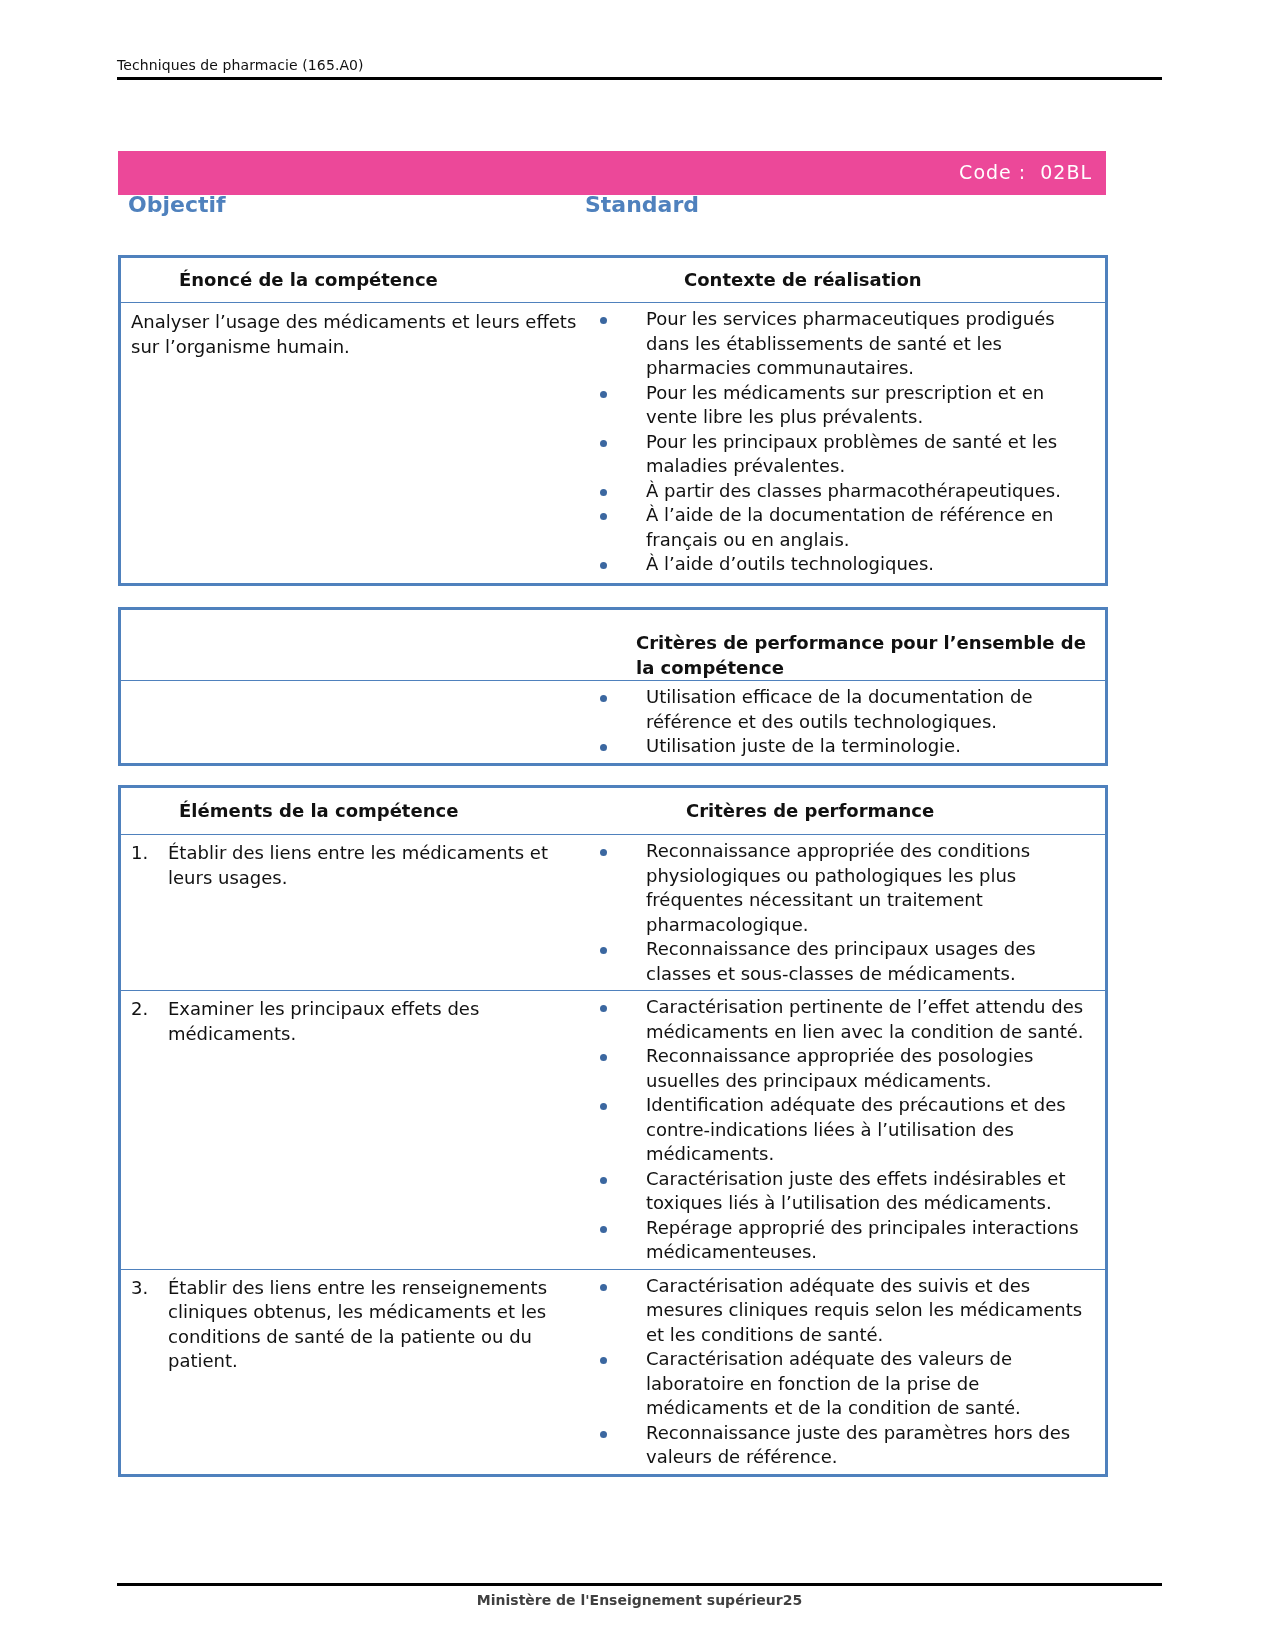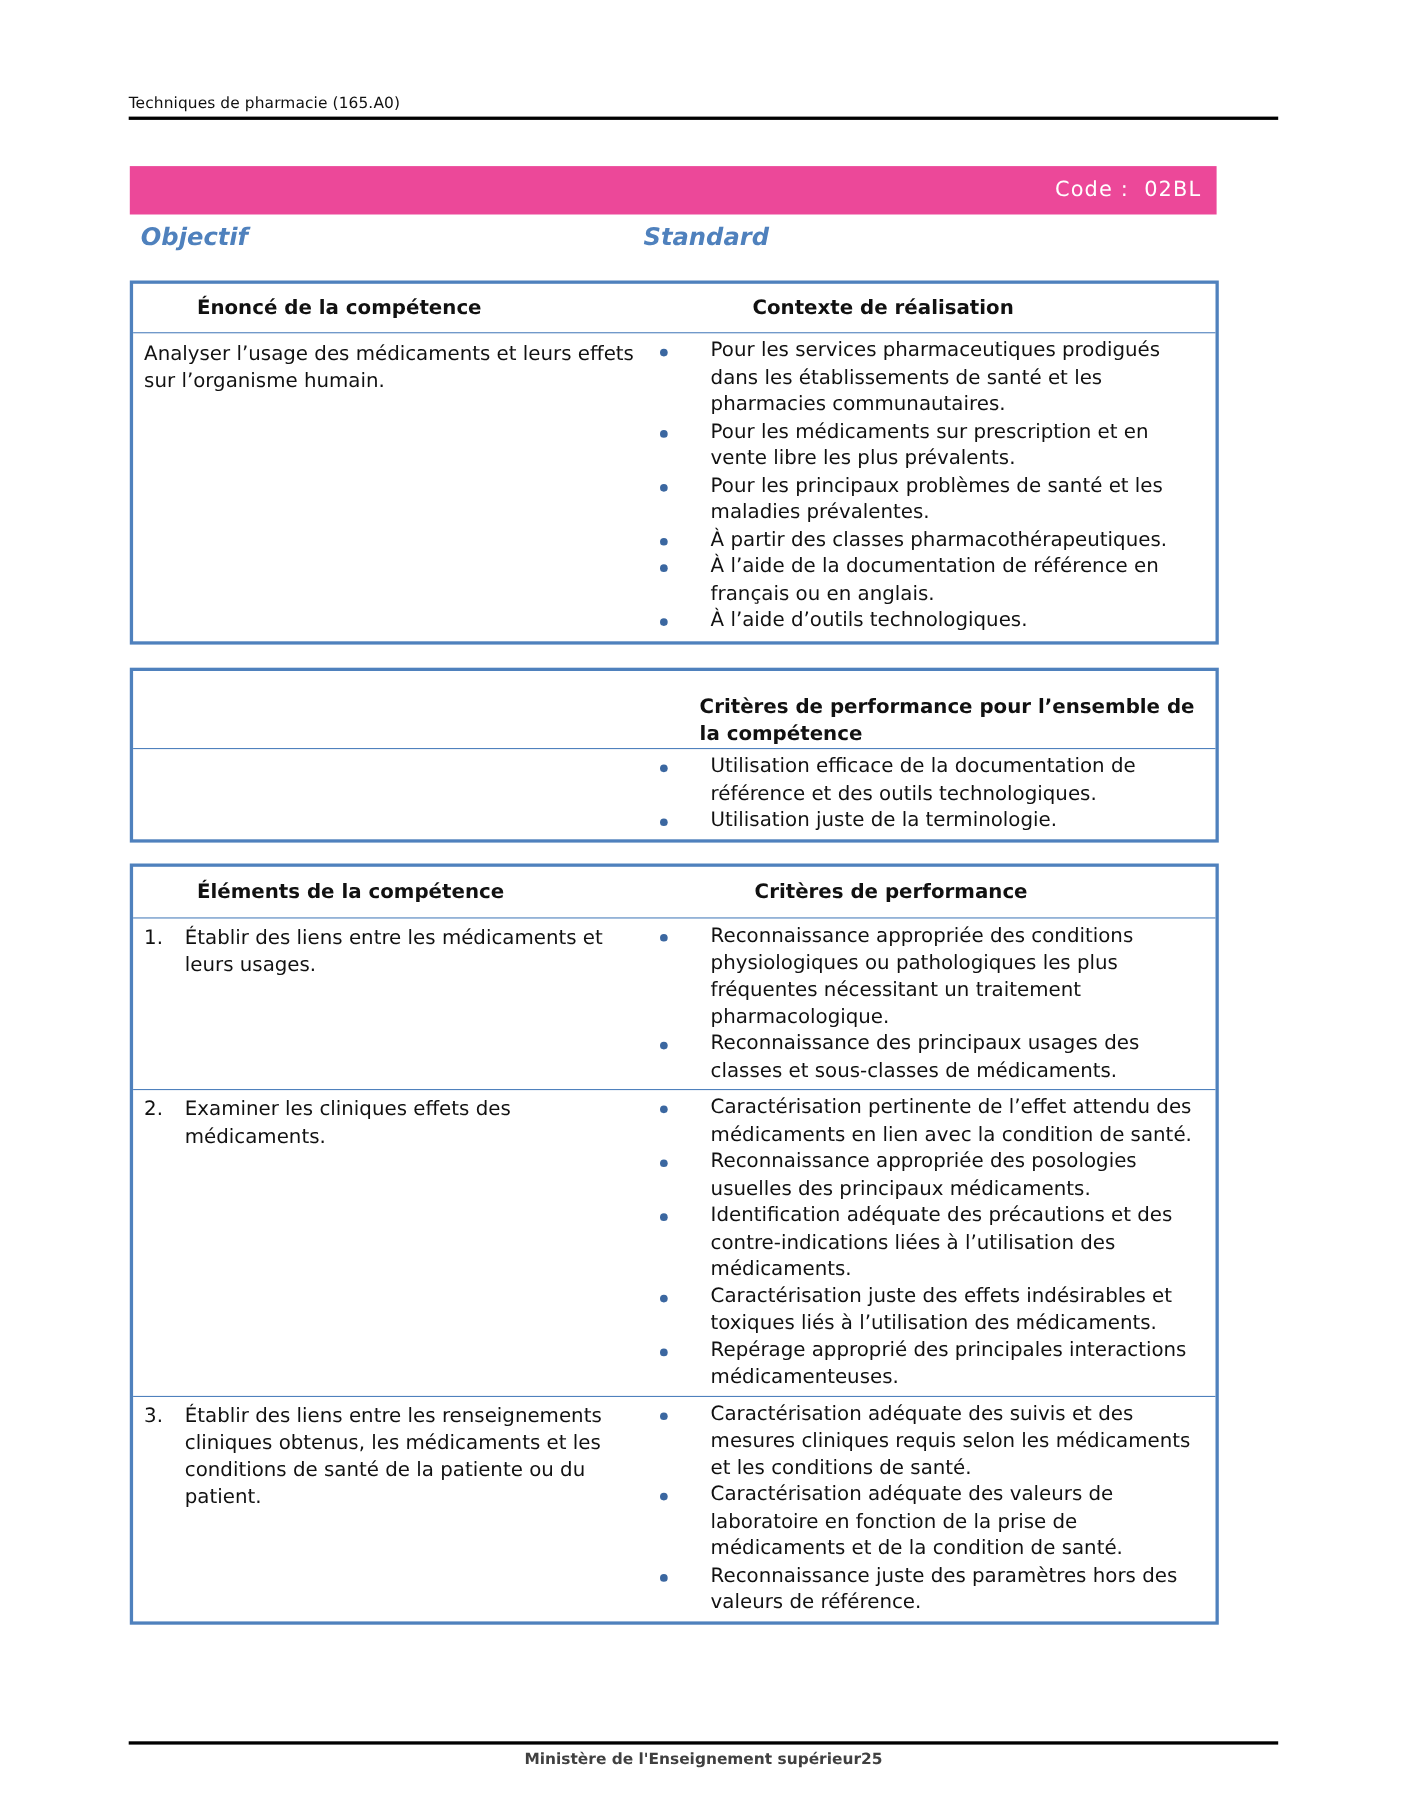--- a/index.html
+++ b/index.html
@@ -1,23 +1,23 @@
 <!DOCTYPE html>
 <html><head>
 <meta charset="utf-8">
 <style>
   html, body { margin: 0; padding: 0; background: #ffffff; }
   body { width: 1275px; height: 1650px; position: relative; font-family: "DejaVu Sans", sans-serif; color: #111; }
-  .page-header { position: absolute; left: 117px; top: 86px; width: 1045px; }
+  .page-header { position: absolute; left: 117px; top: 57px; width: 1045px; }
   .page-header .title { font-size: 14px; color: #111; letter-spacing: 0.1px; }
   .page-header .rule { margin-top: 4px; height: 3px; background: #000; }
   .code-bar { position: absolute; left: 118px; top: 151px; width: 988px; height: 44px; background: #ec4899; color: #ffffff; }
   .code-bar .code { position: absolute; right: 14px; top: 10px; font-size: 19px; letter-spacing: 1px; }
   .code-bar .code .lbl { margin-right: 14px; }
-  .section-titles { position: absolute; top: 204px; left: 118px; width: 988px; height: 30px; font-style: italic; }
+  .section-titles { position: absolute; top: 192px; left: 118px; width: 988px; height: 30px; }
   .section-titles .t { position: absolute; top: 0; font-size: 22px; font-weight: bold; color: #4f81bd; }
   .tbl { position: absolute; left: 118px; width: 984px; border: 3px solid #4f81bd; box-sizing: content-box; }
   .row { display: flex; border-top: 1px solid #4f81bd; }
   .row:first-child { border-top: none; }
   .cell-l { width: 467px; padding: 0 10px; box-sizing: border-box; font-size: 18px; line-height: 24.5px; }
   .cell-r { flex: 1; padding: 0 10px 0 0; box-sizing: border-box; font-size: 18px; line-height: 24.5px; }
   .hdr { font-weight: bold; margin-left: 48px; }
   ul.b { list-style: none; margin: 0; padding: 0; }
   ul.b li { position: relative; padding-left: 58px; }
   ul.b li .dot { position: absolute; left: 12px; top: 10px; width: 7px; height: 7px; border-radius: 50%; background: #3b67a0; }
@@ -100,21 +100,21 @@
         <li><span class="dot"></span><span>Reconnaissance appropriée des conditions physiologiques ou pathologiques les plus fréquentes nécessitant un traitement pharmacologique.</span></li>
         <li><span class="dot"></span><span>Reconnaissance des principaux usages des classes et sous-classes de médicaments.</span></li>
       </ul>
     </div>
   </div>
 
   <div class="row" style="padding:4px 0 4px">
     <div class="cell-l" style="padding-top:2px">
       <div class="num">
           <span class="n">2.</span>
-          <span>Examiner les cliniques effets des médicaments.</span>
+          <span>Examiner les principaux effets des médicaments.</span>
         </div>
     </div>
     <div class="cell-r">
       <ul class="b">
         <li><span class="dot"></span><span>Caractérisation pertinente de l’effet attendu des médicaments en lien avec la condition de santé.</span></li>
         <li><span class="dot"></span><span>Reconnaissance appropriée des posologies usuelles des principaux médicaments.</span></li>
         <li><span class="dot"></span><span>Identification adéquate des précautions et des contre-indications liées à l’utilisation des médicaments.</span></li>
         <li><span class="dot"></span><span>Caractérisation juste des effets indésirables et toxiques liés à l’utilisation des médicaments.</span></li>
         <li><span class="dot"></span><span>Repérage approprié des principales interactions médicamenteuses.</span></li>
       </ul>

